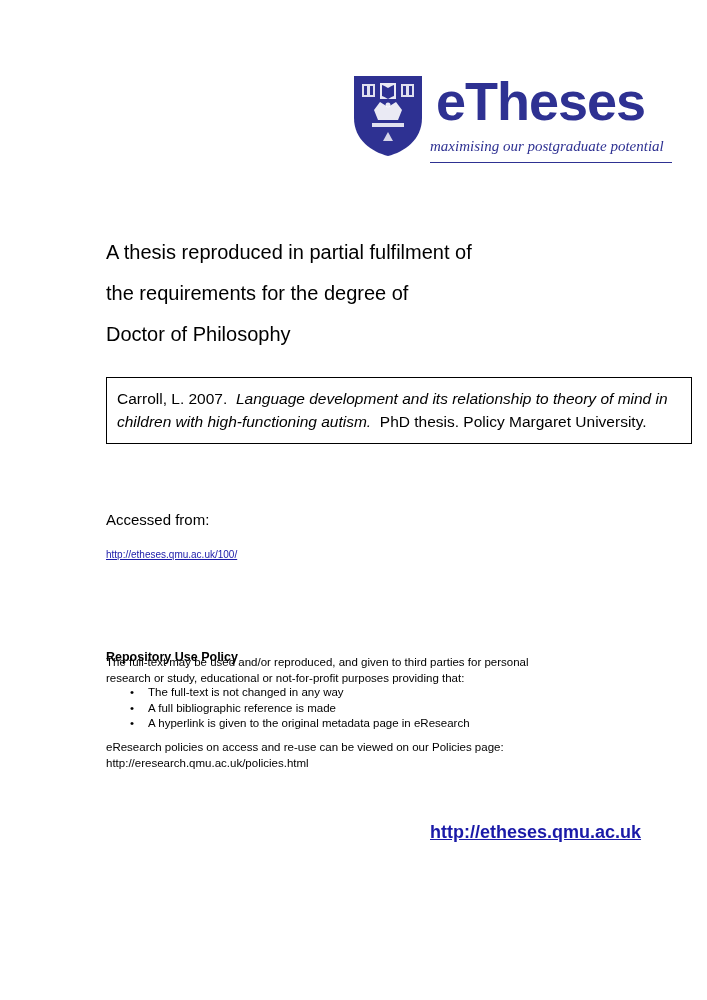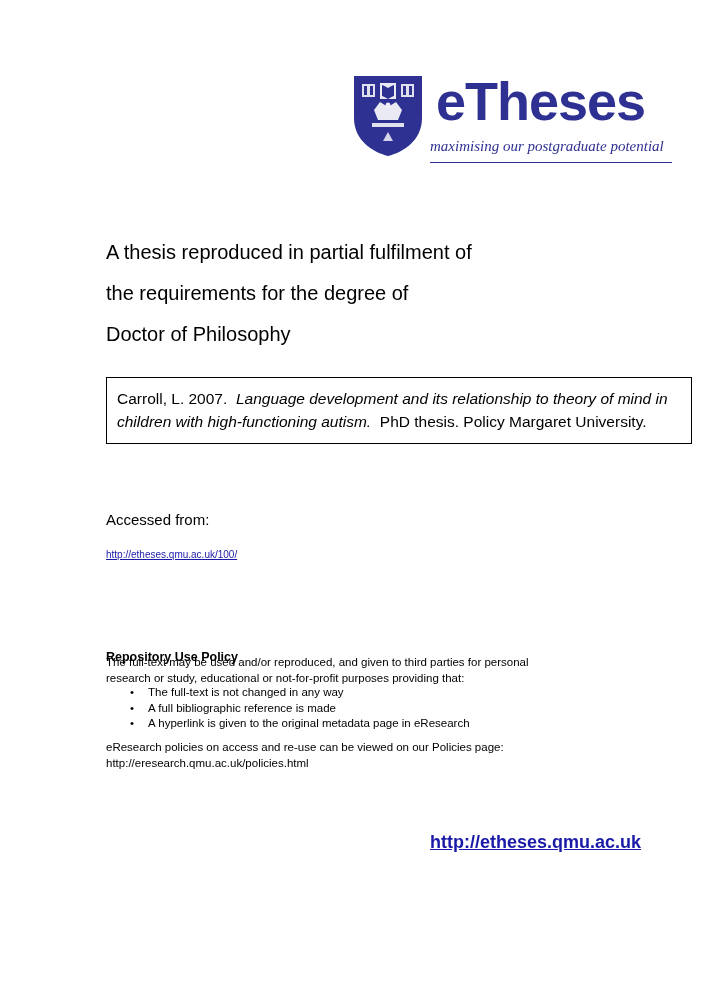--- a/index.html
+++ b/index.html
@@ -165,21 +165,20 @@
 
   
   .footer-link {
     position: absolute;
     left: 430px;
     top: 822px;
     font-size: 18px;
     color: #1a1aa8;
     text-decoration: underline;
     font-weight: bold;
-    margin-top: 10px;
   }
 </style>
 </head>
 <body>
 
 <div class="page">
 
   <div class="logo-block">
     <svg class="crest" viewBox="0 0 72 84">
       <path d="M2 2 H70 V44 C70 66 52 78 36 82 C20 78 2 66 2 44 Z" fill="#2e3192"></path>

